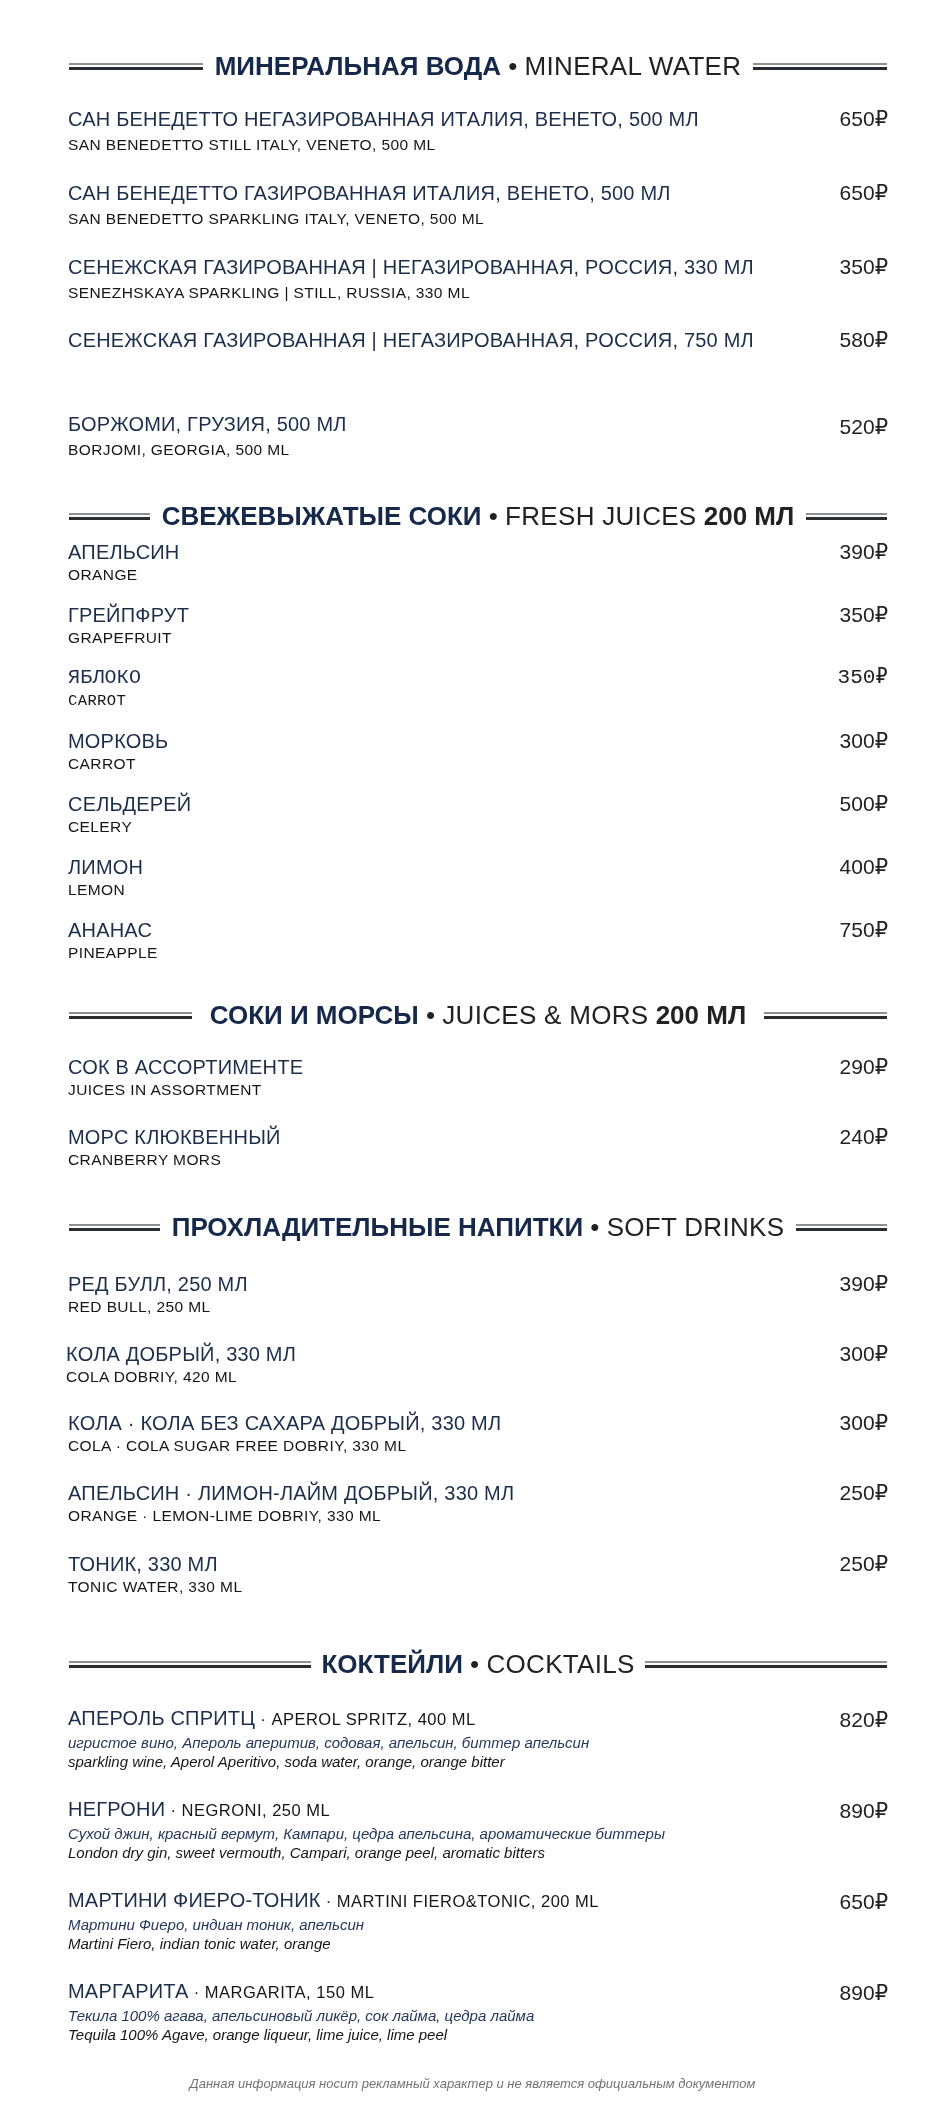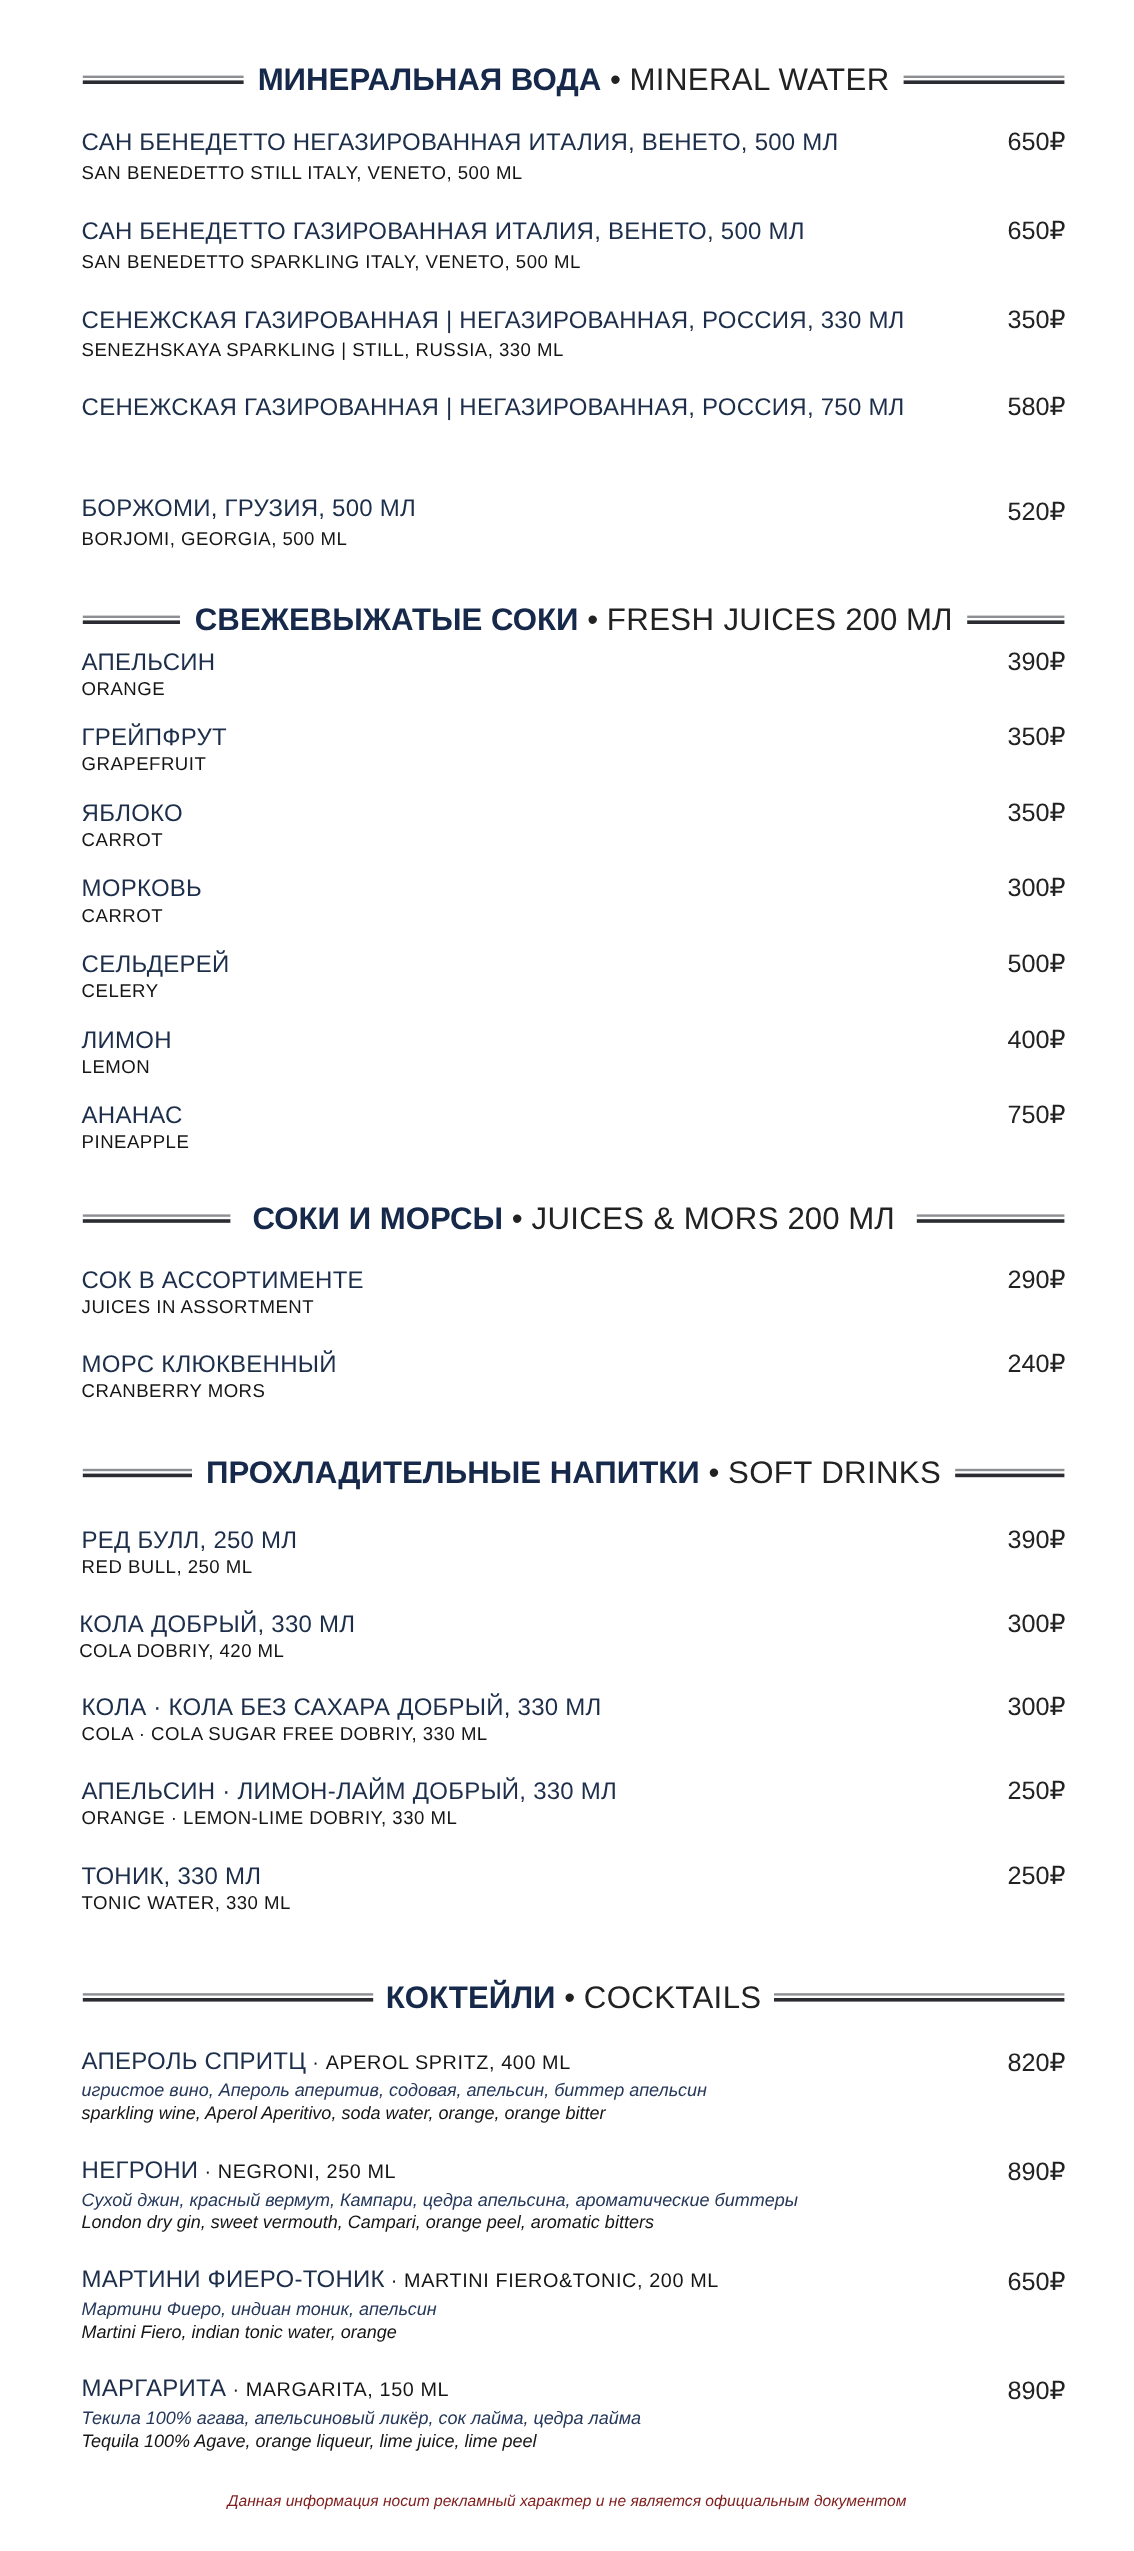--- a/index.html
+++ b/index.html
@@ -9,32 +9,32 @@
 
   .heading { position:absolute; left:69px; width:818px; height:32px;
              display:flex; align-items:center; }
   .heading .rule { flex:1 1 auto; height:7px; position:relative; }
   .heading .rule::before { content:""; position:absolute; left:0; right:0; top:0; height:2px; background:#8d8f93; }
   .heading .rule::after  { content:""; position:absolute; left:0; right:0; top:4px; height:3px; background:#2a2c31; }
   .heading .title { flex:0 0 auto; padding:0 12px; white-space:nowrap; font-size:26px; line-height:32px; }
   .heading .ru { color:#16294a; font-weight:bold; }
   .heading .sep { color:#222; }
   .heading .en { color:#222; font-weight:normal; letter-spacing:0.3px; }
-  .heading .vol { color:#222; font-weight:normal; }
+  .heading .vol { color:#222; font-weight:bold; }
 
   .item { position:absolute; left:68px; width:820px; }
   .item .name { color:#1d2e4a; font-size:20px; line-height:24px; white-space:nowrap; letter-spacing:0.2px; }
   .item .sub { color:#151515; font-size:15.5px; line-height:20px; margin-top:4px; white-space:nowrap; letter-spacing:0.4px; }
   .item .price { position:absolute; right:0; top:0; color:#222; font-size:21px; line-height:24px; }
   .item .name .en-inline { color:#151515; font-size:16.5px; letter-spacing:0.5px; }
   .item .desc-ru { color:#26385a; font-style:italic; font-size:15px; line-height:19px; margin-top:2px; white-space:nowrap; }
   .item .desc-en { color:#151515; font-style:italic; font-size:15px; line-height:19px; white-space:nowrap; }
 
   .footer { position:absolute; left:0; width:945px; top:2076px; text-align:center;
-            color:#7f1d1d; font-style:italic; font-size:13px; }
+            color:#737373; font-style:italic; font-size:13px; }
 </style>
 </head>
 <body>
 
 <div class="page">
 
   <div class="heading" style="top:50px;">
     <div class="rule"></div>
     <div class="title">
       <span class="ru">МИНЕРАЛЬНАЯ ВОДА</span>
@@ -83,21 +83,21 @@
   <div class="item" style="top:540px;">
     <div class="name">АПЕЛЬСИН</div>
     <div class="sub" style="margin-top:1px;">ORANGE</div>
     <div class="price">390₽</div>
   </div>
   <div class="item" style="top:603px;">
     <div class="name">ГРЕЙПФРУТ</div>
     <div class="sub" style="margin-top:1px;">GRAPEFRUIT</div>
     <div class="price">350₽</div>
   </div>
-  <div class="item" style="top:666px;">
+  <div class="item" style="top:666px;font-family:Liberation Mono, monospace;">
     <div class="name">ЯБЛОКО</div>
     <div class="sub" style="margin-top:1px;">CARROT</div>
     <div class="price">350₽</div>
   </div>
   <div class="item" style="top:729px;">
     <div class="name">МОРКОВЬ</div>
     <div class="sub" style="margin-top:1px;">CARROT</div>
     <div class="price">300₽</div>
   </div>
   <div class="item" style="top:792px;">

